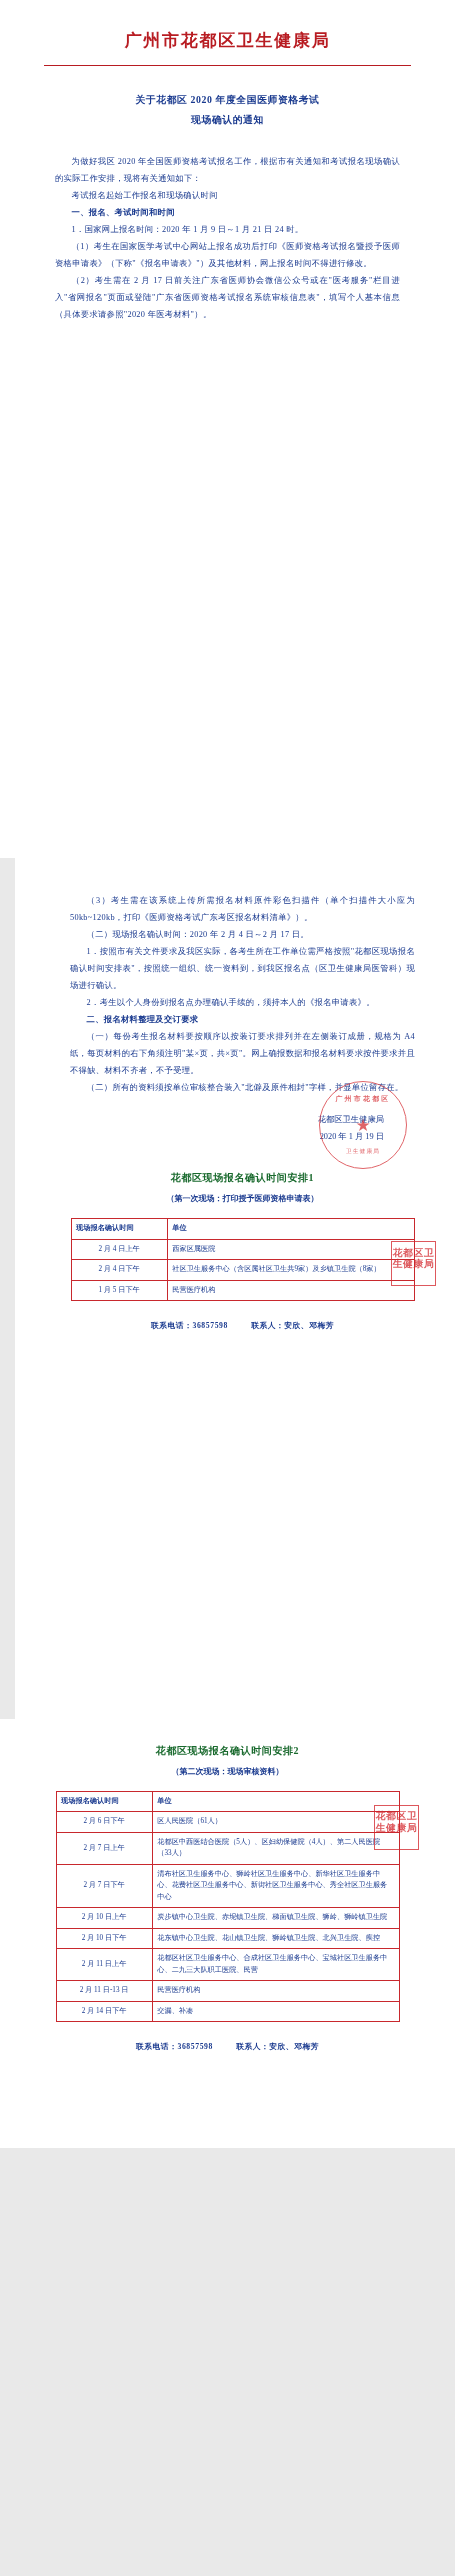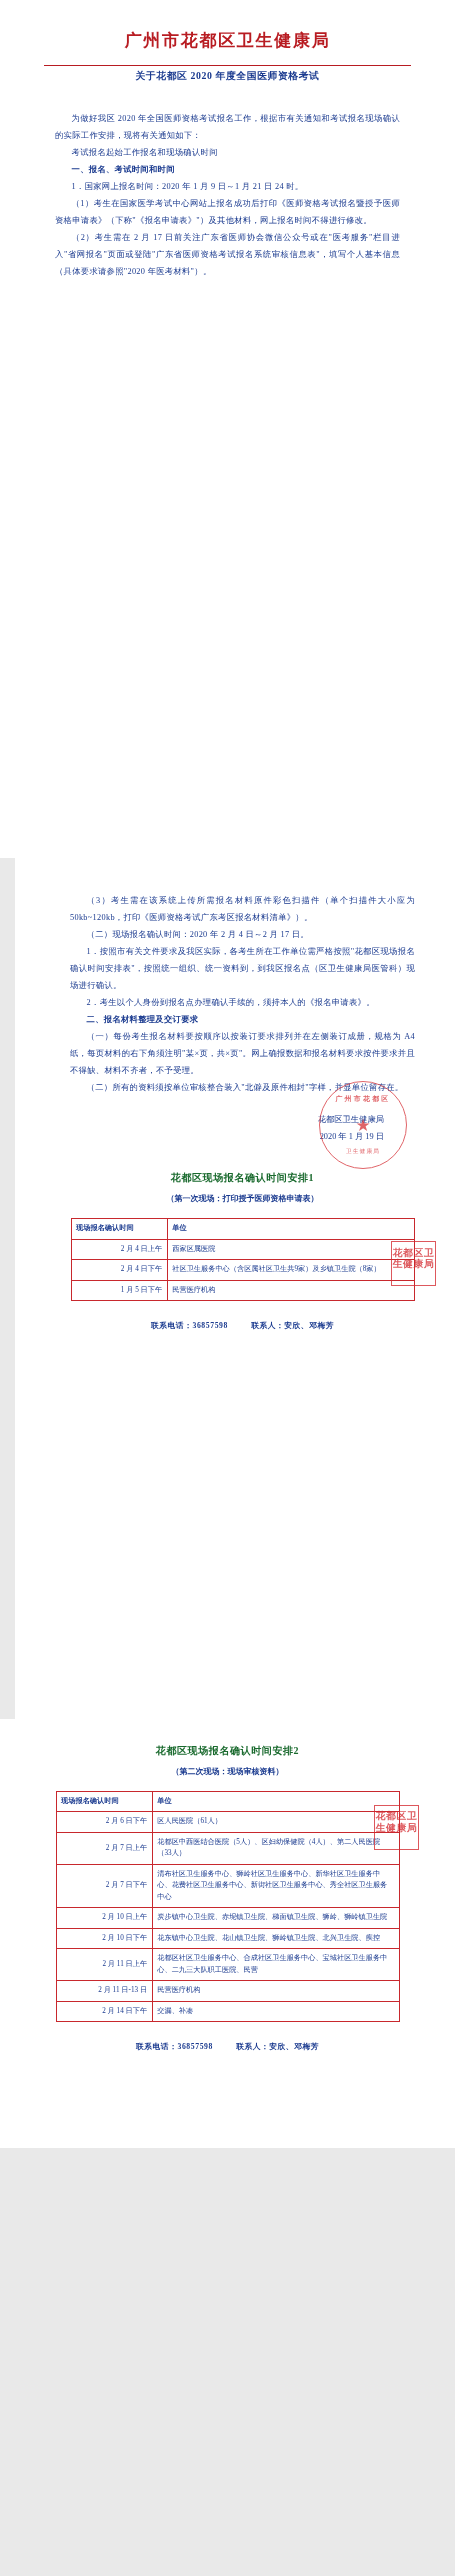--- a/index.html
+++ b/index.html
@@ -41,20 +41,21 @@
     height: 1.7px;
     background: #b81c22;
     margin: 12.6px auto 0 auto;
   }
   .doc-title {
     text-align: center;
     color: #1a3a8f;
     font-weight: bold;
     font-size: 9.8px;
     line-height: 19.5px;
+    margin-top: 24px;
     padding: 0 63px;
     letter-spacing: 0.6px;
   }
   .body-text {
     color: #1a3a8f;
     font-size: 8.3px;
     line-height: 17px;
     padding: 0 55px;
     text-align: justify;
     letter-spacing: 0.3px;
@@ -154,21 +155,21 @@
     line-height: 11.5px;
     vertical-align: middle;
   }
   table.sched th {
     font-weight: bold;
     text-align: left;
     font-size: 7.2px;
   }
   table.sched td.col-time {
     width: 86px;
-    text-align: right;
+    text-align: center;
     white-space: nowrap;
   }
   .contact {
     text-align: center;
     color: #1a3a8f;
     font-weight: bold;
     font-size: 7.7px;
     margin-top: 19.5px;
     letter-spacing: 0.6px;
   }
@@ -180,20 +181,21 @@
 
 <div id="page">
 
   <div class="sheet sheet-1">
 
     <div class="doc-head">广州市花都区卫生健康局</div>
     <div class="head-rule"></div>
 
     <div class="doc-title">
       <div>关于花都区 2020 年度全国医师资格考试</div>
+      <div>现场确认的通知</div>
     </div>
 
     <div class="body-text" style="margin-top:24px;">
       <p class="p ind">为做好我区 2020 年全国医师资格考试报名工作，根据市有关通知和考试报名现场确认的实际工作安排，现将有关通知如下：</p>
       <p class="p ind">考试报名起始工作报名和现场确认时间</p>
       <p class="p ind strong">一、报名、考试时间和时间</p>
       <p class="p ind">1．国家网上报名时间：2020 年 1 月 9 日～1 月 21 日 24 时。</p>
       <p class="p ind">（1）考生在国家医学考试中心网站上报名成功后打印《医师资格考试报名暨授予医师资格申请表》（下称"《报名申请表》"）及其他材料，网上报名时间不得进行修改。</p>
       <p class="p ind">（2）考生需在 2 月 17 日前关注广东省医师协会微信公众号或在"医考服务"栏目进入"省网报名"页面或登陆"广东省医师资格考试报名系统审核信息表"，填写个人基本信息（具体要求请参照"2020 年医考材料"）。</p>
     </div>

